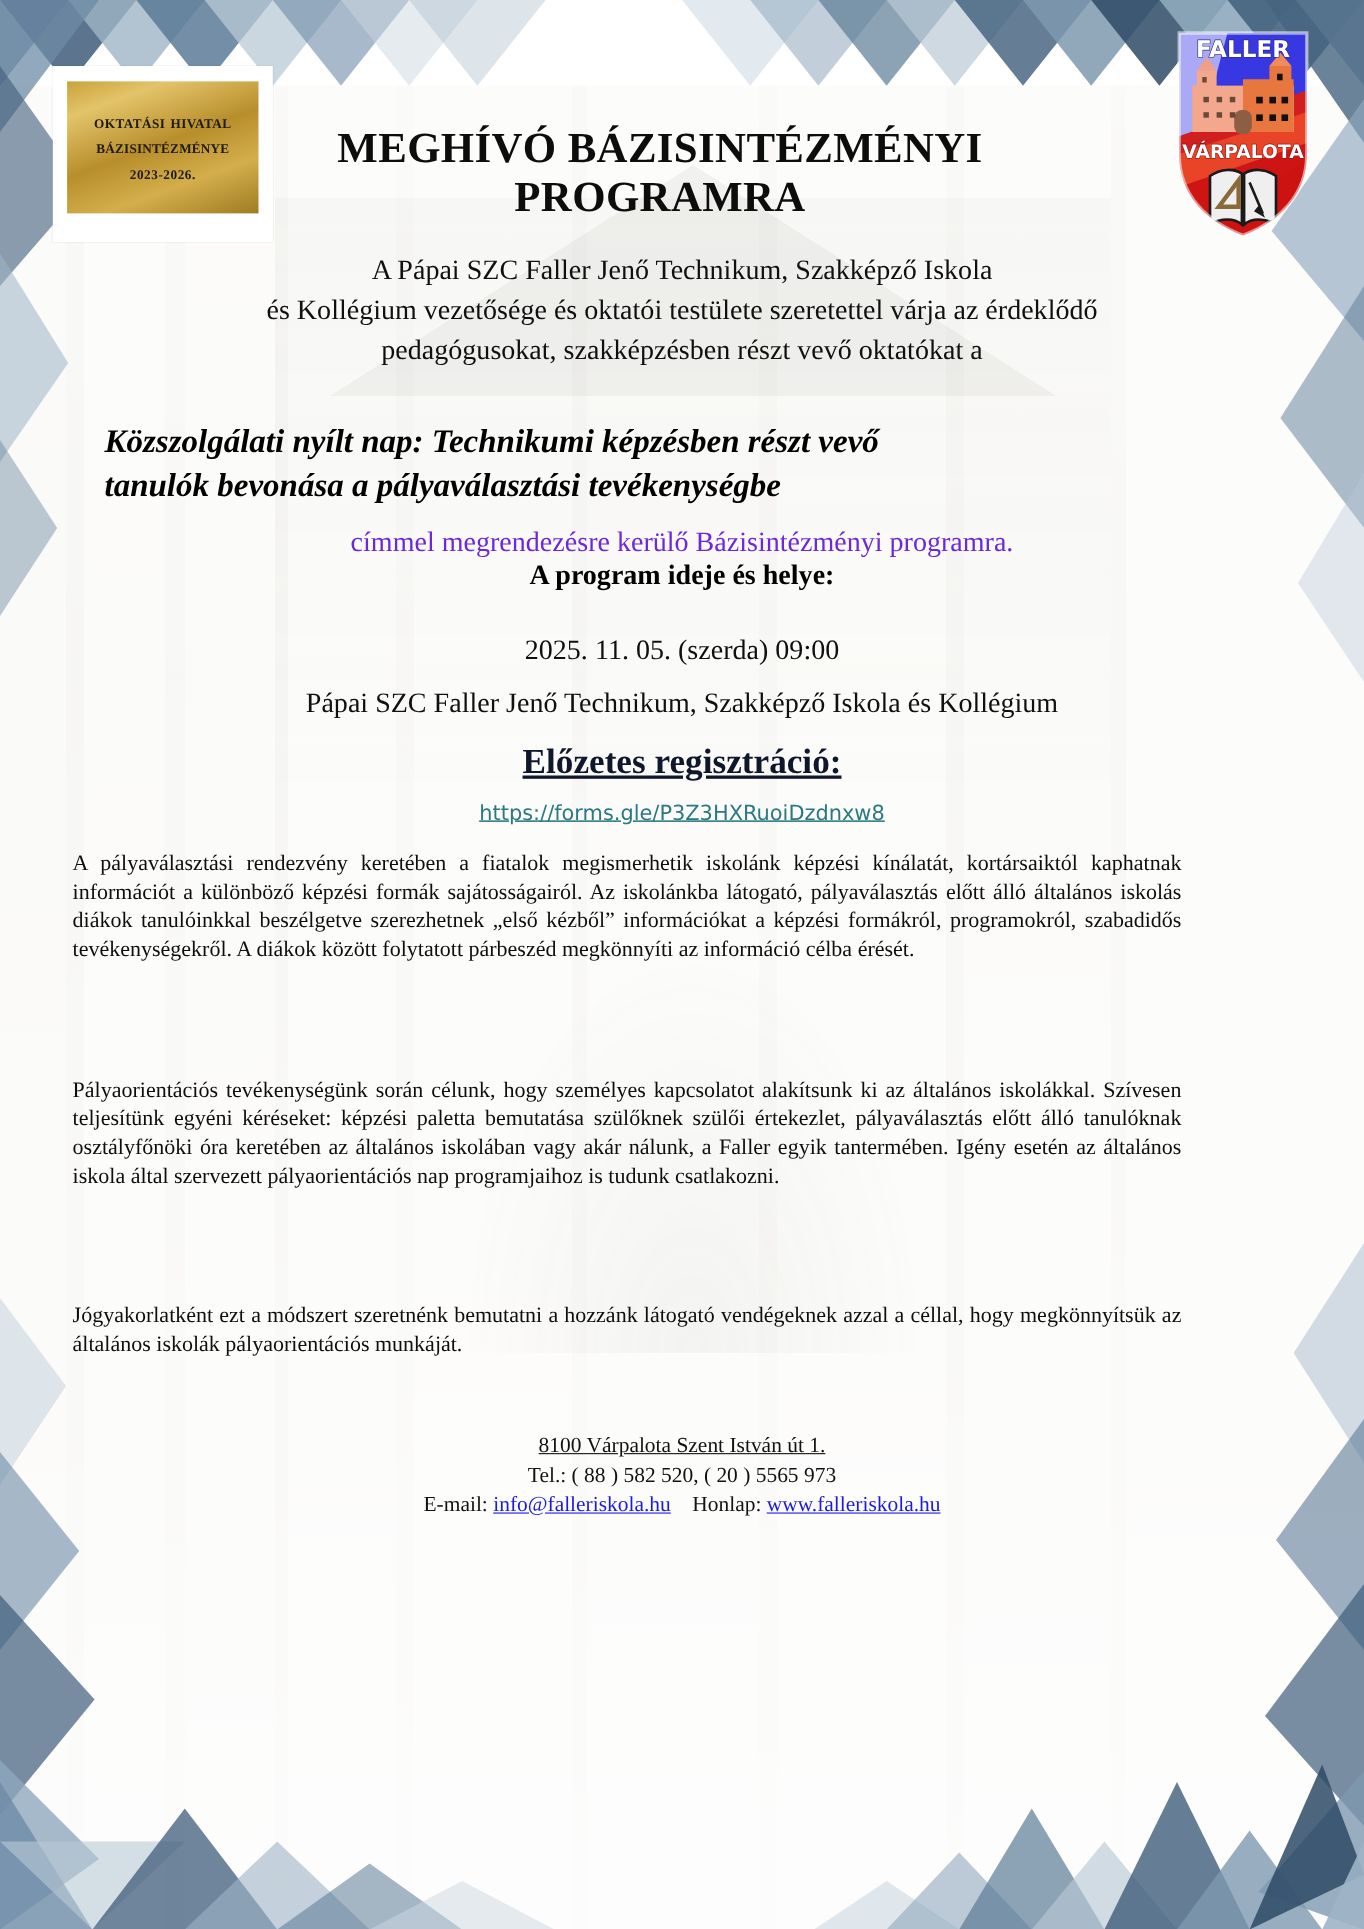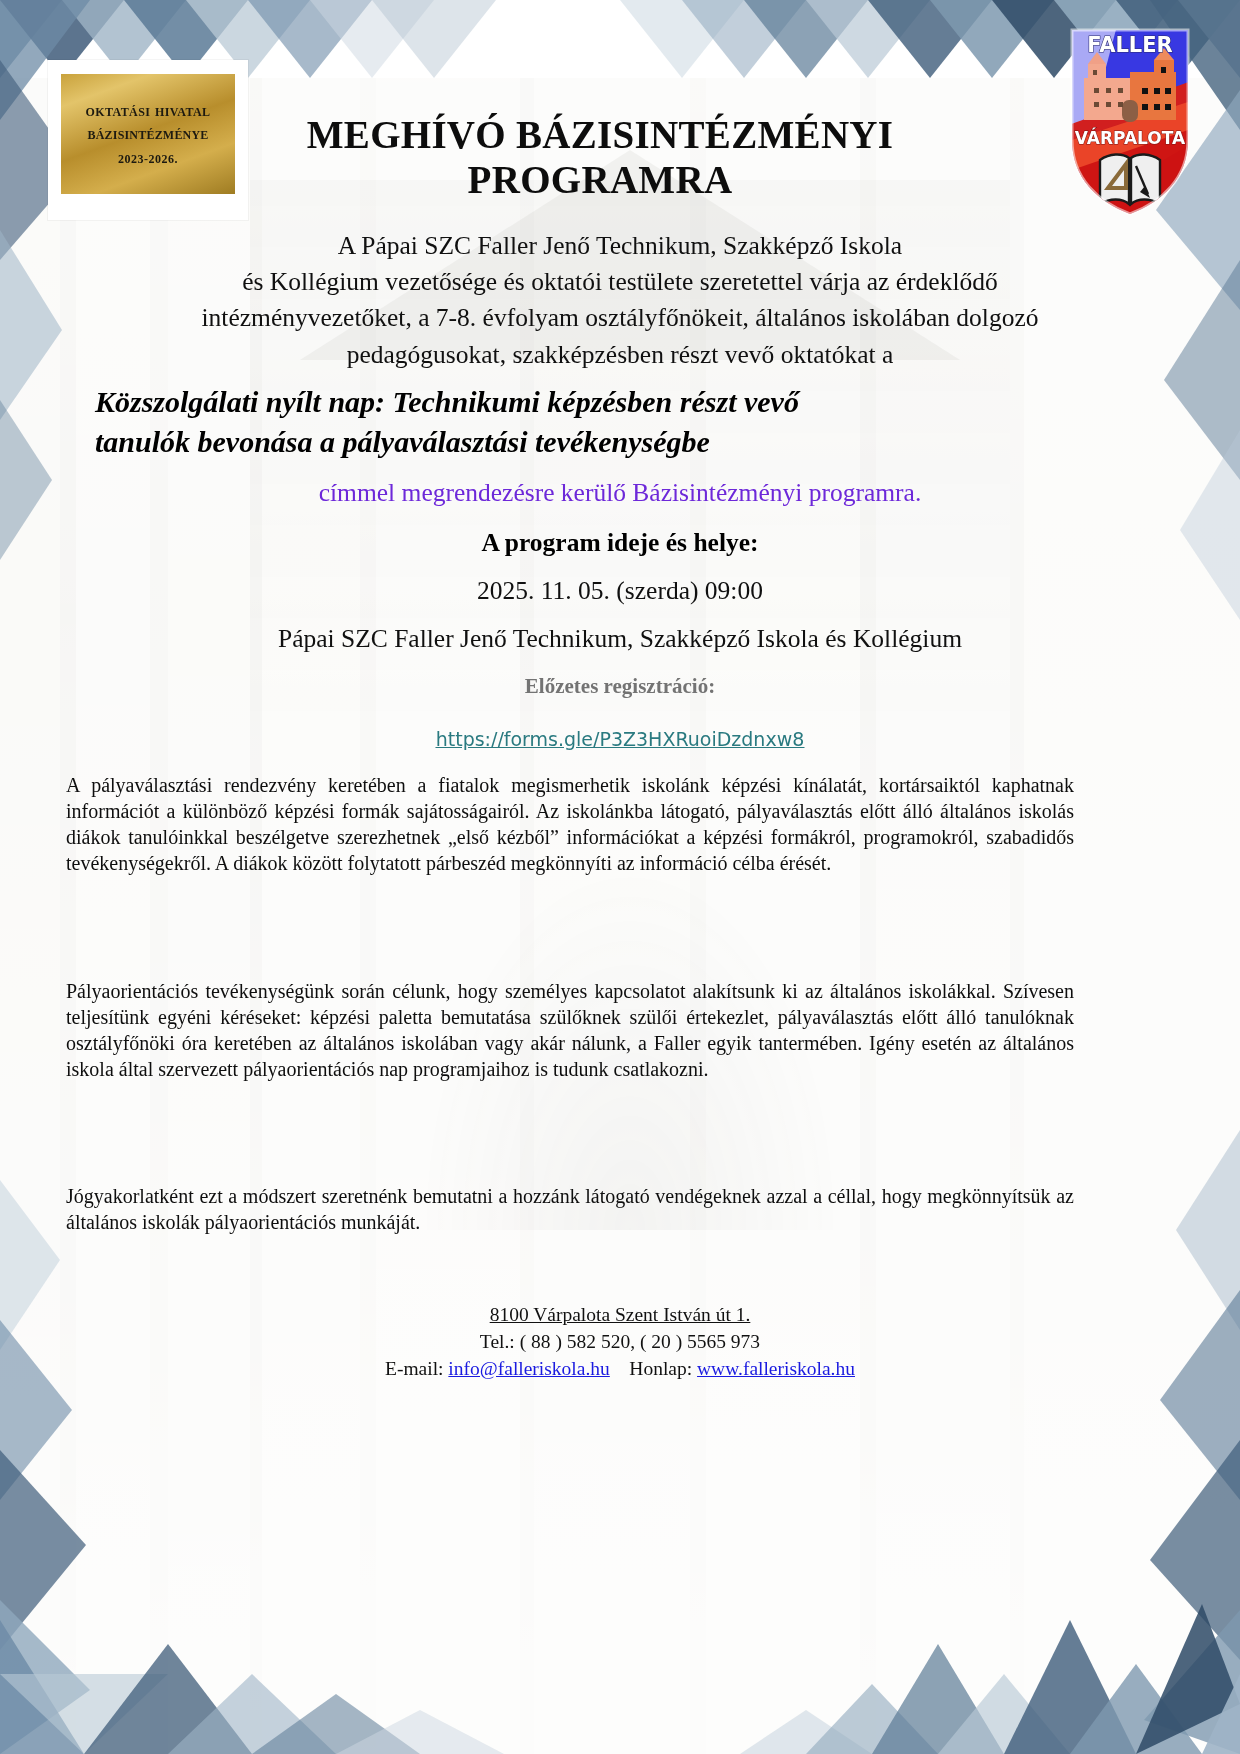--- a/index.html
+++ b/index.html
@@ -95,34 +95,34 @@
     text-align:left;font-size:30px;font-weight:700;font-style:italic;
     line-height:1.33;color:#000;
   }
 
   .subtitle{
     position:absolute;left:120px;top:478px;width:1000px;
     text-align:center;font-size:25.5px;color:#6d28d9;
   }
 
   .when-label{
-    position:absolute;left:120px;top:528px;width:1000px;
+    position:absolute;left:120px;top:508px;width:1000px;
     text-align:center;font-size:25.5px;font-weight:700;color:#000;
   }
   .when-value{
     position:absolute;left:120px;top:576px;width:1000px;
     text-align:center;font-size:25.5px;color:#101010;
   }
   .where-value{
     position:absolute;left:80px;top:624px;width:1080px;
     text-align:center;font-size:25.5px;color:#101010;
   }
   .reg-label{
     position:absolute;left:120px;top:674px;width:1000px;
-    text-align:center;font-size:21px;font-weight:700;color:#737373;
+    text-align:center;font-size:32px;font-weight:700;color:#0f172a;text-decoration:underline;
   }
   .reg-link{
     position:absolute;left:120px;top:728px;width:1000px;
     text-align:center;
     font-family:"DejaVu Sans",sans-serif;font-size:19px;
     color:#2a7a80;text-decoration:underline;
   }
 
   .para{
     position:absolute;left:66px;width:1008px;
@@ -288,21 +288,20 @@
     </svg>
   </div>
 
   <div class="content">
 
     <div class="title">MEGHÍVÓ BÁZISINTÉZMÉNYI PROGRAMRA</div>
 
     <div class="intro">
       <div>A Pápai SZC Faller Jenő Technikum, Szakképző Iskola</div>
       <div>és Kollégium vezetősége és oktatói testülete szeretettel várja az érdeklődő</div>
-      <div>intézményvezetőket, a 7-8. évfolyam osztályfőnökeit, általános iskolában dolgozó</div>
       <div>pedagógusokat, szakképzésben részt vevő oktatókat a</div>
     </div>
 
     <div class="prog-title">
       <div>Közszolgálati nyílt nap: Technikumi képzésben részt vevő</div>
       <div>tanulók bevonása a pályaválasztási tevékenységbe</div>
     </div>
 
     <div class="subtitle">címmel megrendezésre kerülő Bázisintézményi programra.</div>
 

